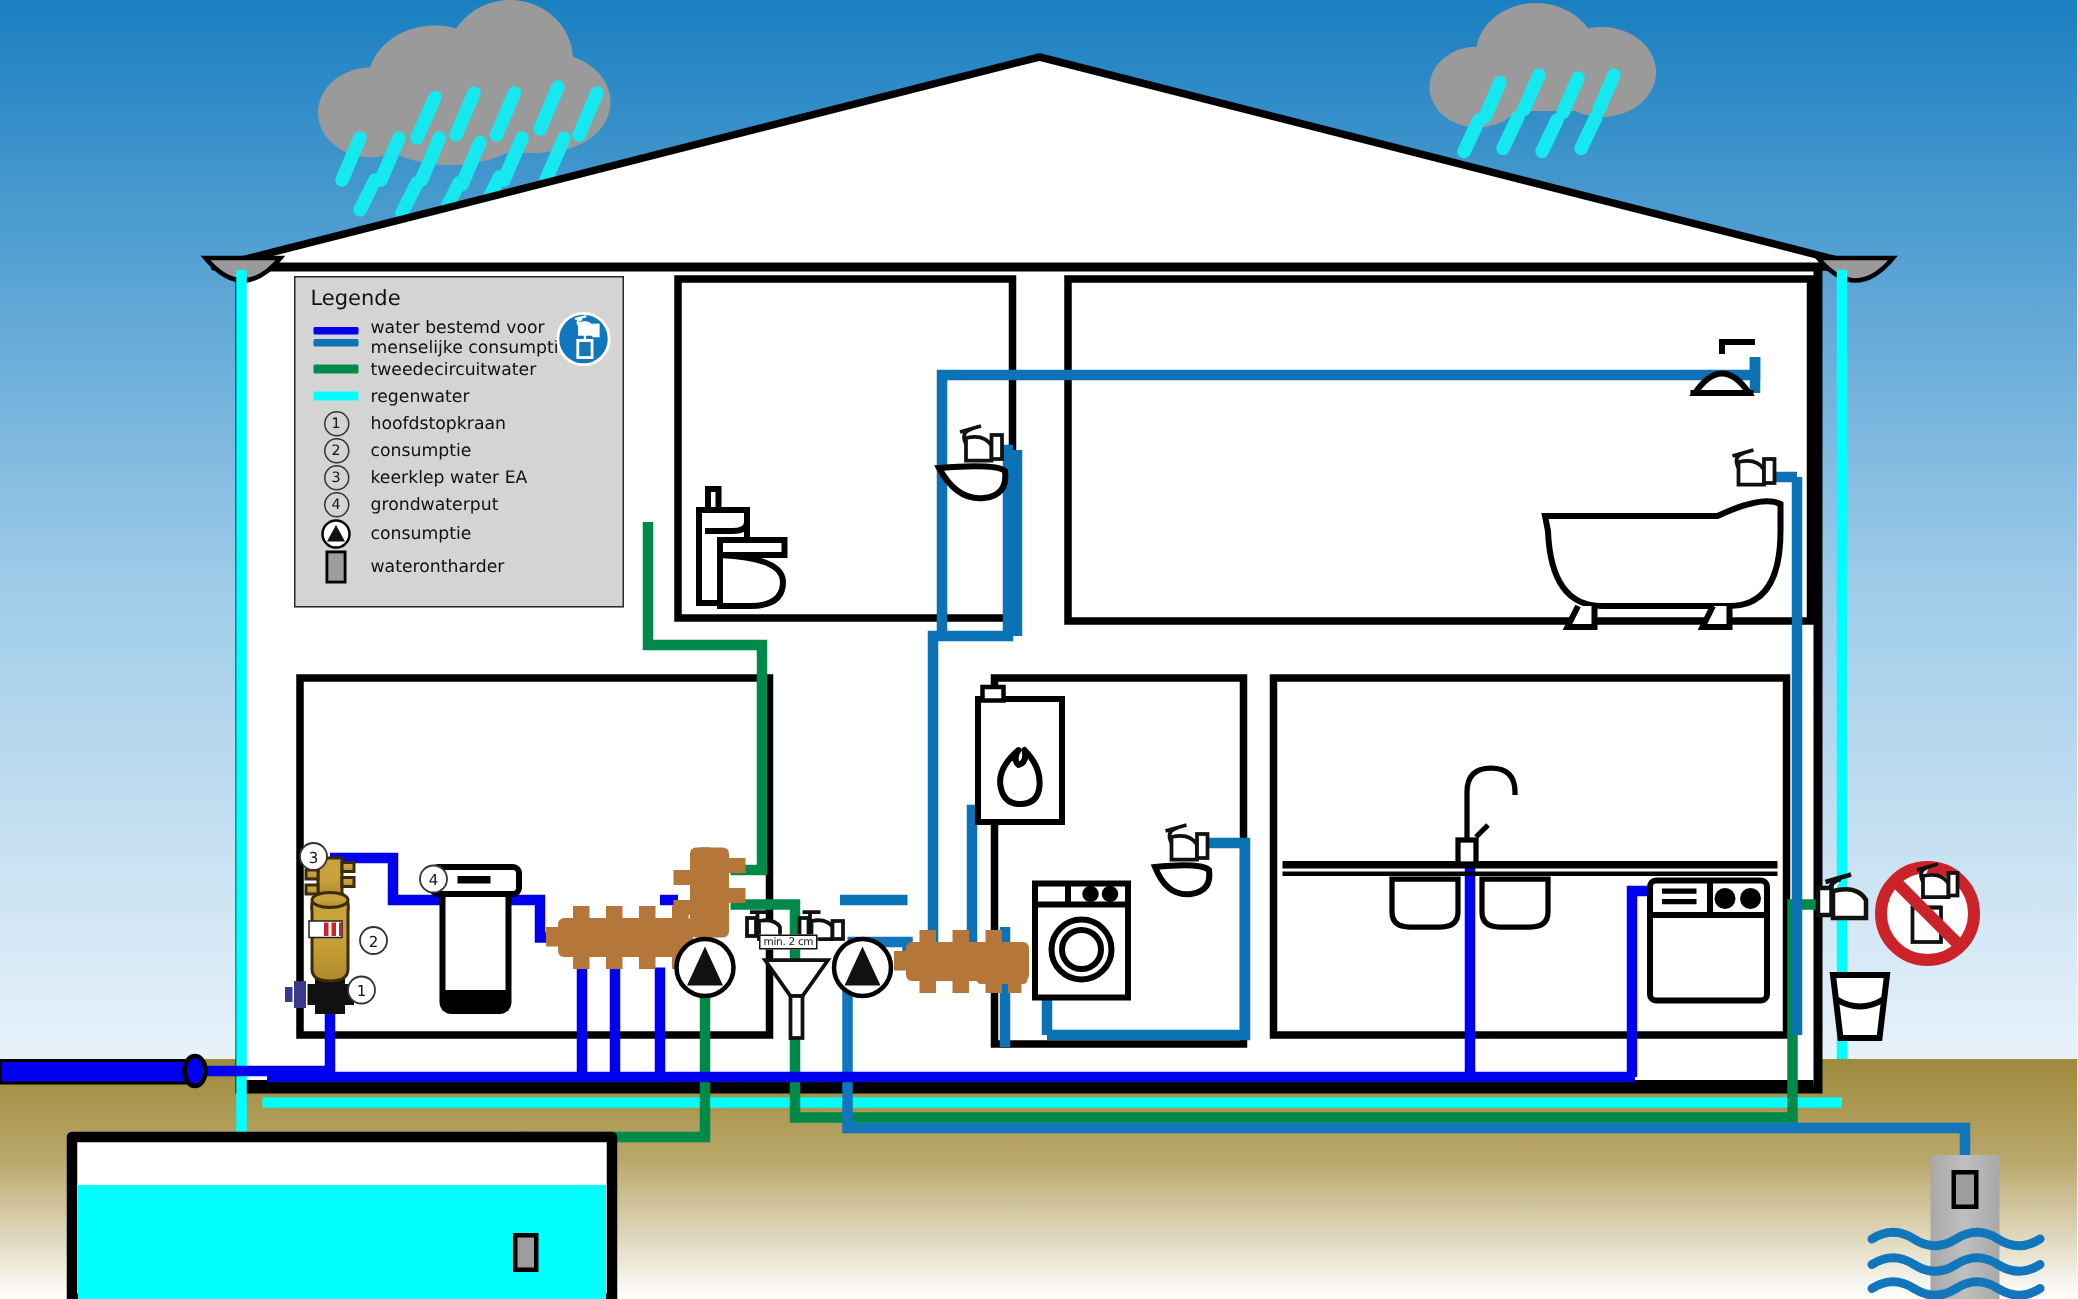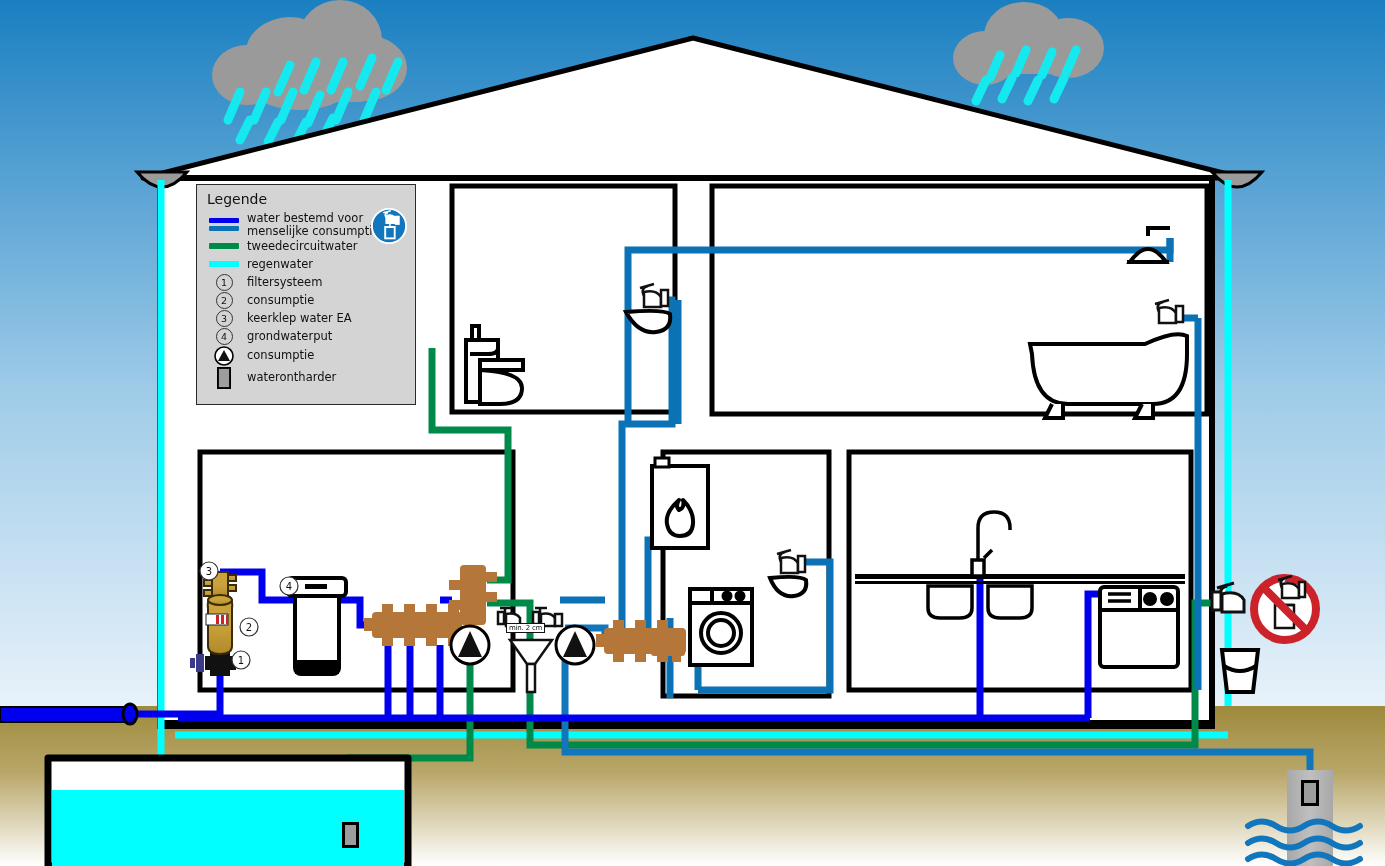--- a/index.html
+++ b/index.html
@@ -479,21 +479,21 @@
     <span class="legend-sym">
       <span class="swatch" style="background:#00ffff"></span>
     </span>
     <span class="legend-label">regenwater</span>
   </div>
 
   <div class="legend-row">
     <span class="legend-sym">
       <span class="numcircle">1</span>
     </span>
-    <span class="legend-label">filtersysteem</span>
+    <span class="legend-label">hoofdstopkraan</span>
   </div>
 
   <div class="legend-row">
     <span class="legend-sym">
       <span class="numcircle">2</span>
     </span>
     <span class="legend-label">consumptie</span>
   </div>
 
   <div class="legend-row">

